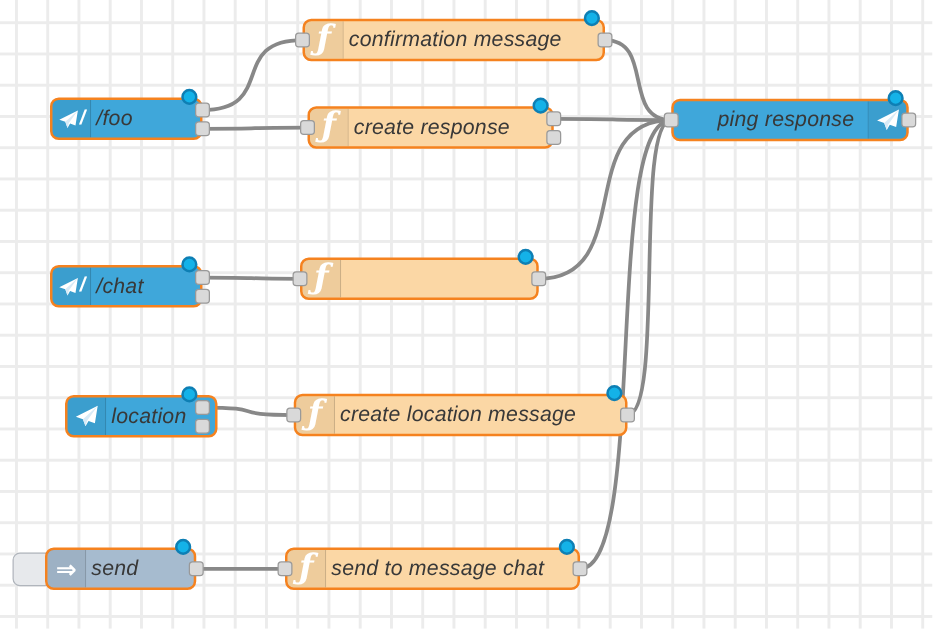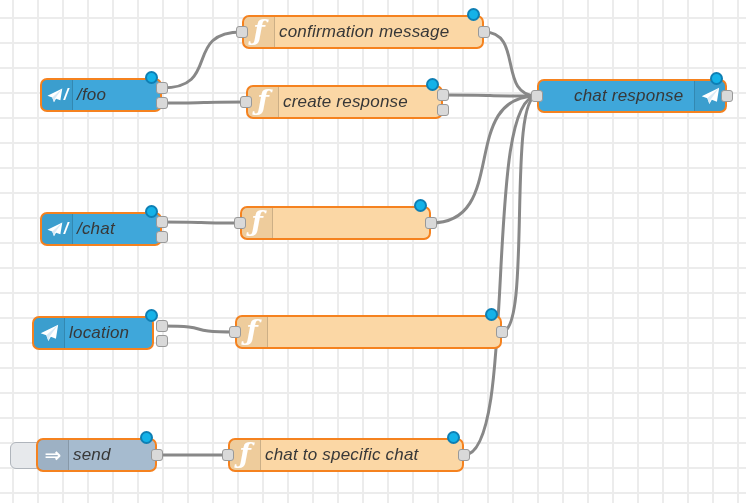--- a/index.html
+++ b/index.html
@@ -116,21 +116,21 @@
     <div class="changed-dot" style="left: 426px; top: 78px;"></div>
     <div class="node" style="left: 537px; top: 79px; width: 190px; height: 34px; background: rgb(63, 167, 218); border: 2.5px solid rgb(245, 130, 31);">
       <span class="icon-region right">
         <span style="display: flex; align-items: center;">
           <svg viewBox="0 0 24 24" width="20" height="20" class="plane-svg">
             <path d="M23 2 L2 12.4 L8.8 14.8 L11.3 21.6 L14.2 16.6 L20.3 18.8 Z" fill="#ffffff"></path>
             <path d="M23 2 L8.8 14.8 L11.3 21.6 L12.8 16.2 Z" fill="#d8eaf6"></path>
           </svg>
         </span>
       </span>
-      <span class="node-label">chat response</span>
+      <span class="node-label">ping response</span>
     </div>
     <div class="port" style="left: 531px; top: 90px;"></div>
     <div class="port" style="left: 721px; top: 90px;"></div>
     <div class="changed-dot" style="left: 710px; top: 72px;"></div>
     <div class="node" style="left: 40px; top: 212px; width: 122px; height: 34px; background: rgb(63, 167, 218); border: 2.5px solid rgb(245, 130, 31);">
       <span class="icon-region left">
         <span style="display: flex; align-items: center;">
           <svg viewBox="0 0 24 24" width="17" height="17" class="plane-svg">
             <path d="M23 2 L2 12.4 L8.8 14.8 L11.3 21.6 L14.2 16.6 L20.3 18.8 Z" fill="#ffffff"></path>
             <path d="M23 2 L8.8 14.8 L11.3 21.6 L12.8 16.2 Z" fill="#d8eaf6"></path>
@@ -146,40 +146,41 @@
     <div class="node" style="left: 240px; top: 206px; width: 191px; height: 34px; background: rgb(251, 215, 165); border: 2.5px solid rgb(245, 130, 31);">
       <span class="icon-region left">
         <span style="display: flex; align-items: center;">
           <span class="fn-glyph">ƒ</span>
         </span>
       </span>
     </div>
     <div class="port" style="left: 234px; top: 217px;"></div>
     <div class="port" style="left: 425px; top: 217px;"></div>
     <div class="changed-dot" style="left: 414px; top: 199px;"></div>
-    <div class="node" style="left: 32px; top: 316px; width: 122px; height: 34px; background: rgb(63, 167, 218); border: 2.5px solid rgb(245, 130, 31);">
+    <div class="node" style="left: 52px; top: 316px; width: 122px; height: 34px; background: rgb(63, 167, 218); border: 2.5px solid rgb(245, 130, 31);">
       <span class="icon-region left">
         <span style="display: flex; align-items: center;">
           <svg viewBox="0 0 24 24" width="20" height="20" class="plane-svg">
             <path d="M23 2 L2 12.4 L8.8 14.8 L11.3 21.6 L14.2 16.6 L20.3 18.8 Z" fill="#ffffff"></path>
             <path d="M23 2 L8.8 14.8 L11.3 21.6 L12.8 16.2 Z" fill="#d8eaf6"></path>
           </svg>
         </span>
       </span>
       <span class="node-label">location</span>
     </div>
     <div class="port" style="left: 156px; top: 320px;"></div>
     <div class="port" style="left: 156px; top: 335px;"></div>
     <div class="changed-dot" style="left: 145px; top: 309px;"></div>
     <div class="node" style="left: 235px; top: 315px; width: 267px; height: 34px; background: rgb(251, 215, 165); border: 2.5px solid rgb(245, 130, 31);">
       <span class="icon-region left">
         <span style="display: flex; align-items: center;">
           <span class="fn-glyph">ƒ</span>
         </span>
       </span>
+      <span class="node-label">create location message</span>
     </div>
     <div class="port" style="left: 229px; top: 326px;"></div>
     <div class="port" style="left: 496px; top: 326px;"></div>
     <div class="changed-dot" style="left: 485px; top: 308px;"></div>
     <div class="inject-button" style="left: 10px; top: 442px;"></div>
     <div class="node" style="left: 36px; top: 438px; width: 121px; height: 34px; background: rgb(166, 187, 207); border: 2.5px solid rgb(245, 130, 31);">
       <span class="icon-region left">
         <span style="display: flex; align-items: center;">
           <span class="arrow-glyph">⇒</span>
         </span>
@@ -187,18 +188,18 @@
       <span class="node-label">send</span>
     </div>
     <div class="port" style="left: 151px; top: 449px;"></div>
     <div class="changed-dot" style="left: 140px; top: 431px;"></div>
     <div class="node" style="left: 228px; top: 438px; width: 236px; height: 34px; background: rgb(251, 215, 165); border: 2.5px solid rgb(245, 130, 31);">
       <span class="icon-region left">
         <span style="display: flex; align-items: center;">
           <span class="fn-glyph">ƒ</span>
         </span>
       </span>
-      <span class="node-label">chat to specific chat</span>
+      <span class="node-label">send to message chat</span>
     </div>
     <div class="port" style="left: 222px; top: 449px;"></div>
     <div class="port" style="left: 458px; top: 449px;"></div>
     <div class="changed-dot" style="left: 447px; top: 431px;"></div>
   </div>
 
 </body></html>

